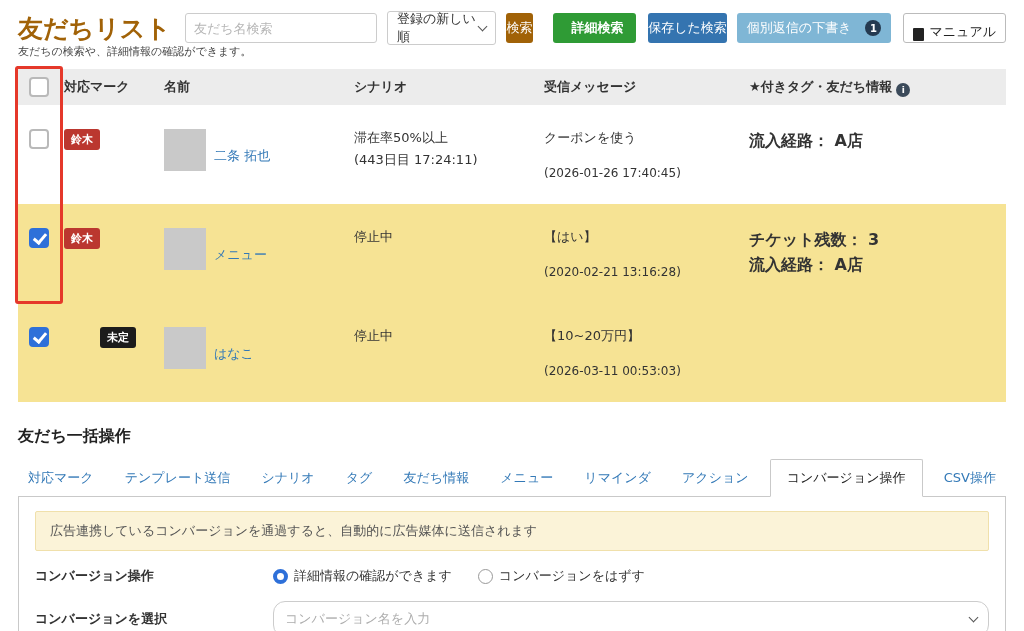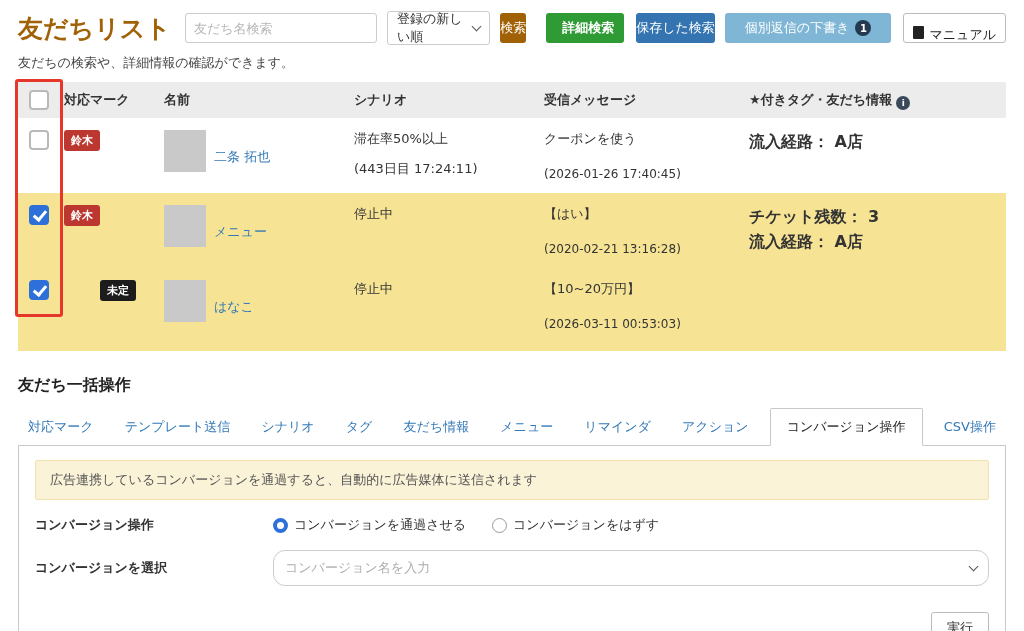--- a/index.html
+++ b/index.html
@@ -15,49 +15,49 @@
   .topbar { display:flex; align-items:center; gap:10px; height:32px; }
   .page-title { font-size:25px; font-weight:bold; color:#a16207; margin-right:4px; white-space:nowrap; }
   .search-input { width:192px; height:30px; border:1px solid #ccc; border-radius:3px; padding:0 8px; font-size:13px; color:#333; outline:none; }
   .search-input::placeholder { color:#b5b5b5; }
   .sort-select { width:170px; height:30px; border:1px solid #ccc; border-radius:3px; background:#fff; display:flex; align-items:center; justify-content:space-between; padding:16px 9px; color:#333; cursor:pointer; }
   .chev { width:7px; height:7px; border-right:1.6px solid #555; border-bottom:1.6px solid #555; transform:rotate(45deg); margin-top:-3px; flex:0 0 auto; }
   .btn { height:30px; border:none; border-radius:3px; font-size:13px; cursor:pointer; font-family:inherit; white-space:nowrap; }
   .btn-search { background:#a16207; color:#fff; width:44px; }
   .btn-detail { background:#2f9b35; color:#fff; width:136px; font-weight:bold; margin-left:10px;padding-left:6px; }
   .btn-saved { background:#3474b0; color:#fff; width:102px; margin-left:2px; }
-  .btn-draft { background:#7fb6d5; color:#fff; padding:0 20px; display:flex; align-items:center; gap:6px; }
+  .btn-draft { background:#7fb6d5; color:#fff; padding:0 10px; display:flex; align-items:center; gap:14px; }
   .badge-circle { width:16px; height:16px; border-radius:50%; background:#253a50; color:#fff; font-size:10px; display:inline-flex; align-items:center; justify-content:center; font-weight:bold; }
-  .btn-manual { background:#fff; border:1px solid #bbb; color:#222; padding:12px 9px; display:flex; align-items:flex-start; gap:5px; margin-left:2px; }
+  .btn-manual { background:#fff; border:1px solid #bbb; color:#222; padding:1px 9px; display:flex; align-items:flex-end; gap:5px; margin-left:2px; }
   .manual-icon { width:11px; height:13px; background:#222; border-radius:1px; display:inline-block; }
-  .subtitle { margin-top:10px; font-size:13px; color:#444; }
+  .subtitle { margin-top:0; font-size:11px; color:#444; }
 
   
   .table-wrap { position:relative; margin-top:10px; }
   table { width:100%; border-collapse:collapse; table-layout:fixed; }
   thead tr { background:#ececec; }
   th { text-align:left; font-size:13px; font-weight:bold; color:#333; padding:8px 6px; vertical-align:middle; }
-  td { vertical-align:top; padding:12px 6px; font-size:13px; }
+  td { vertical-align:top; padding:24px 6px; font-size:13px; }
   tr.hl { background:#f6e394; }
   tr.row-0 { height:75px; }
   tr.row-1 { height:66px; }
   tr.row-2 { height:83px; }
 
   .cb { width:20px; height:20px; border:2px solid #b9b9b9; border-radius:4px; background:#fff; margin-left:5px; cursor:pointer; }
   .cb.checked { background:#2e70d9; border-color:#2e70d9; position:relative; }
   .cb.checked::after { content:""; position:absolute; left:5px; top:1px; width:5px; height:10px; border:solid #fff; border-width:0 3px 3px 0; transform:rotate(40deg); }
 
   .mark { display:inline-block; padding:3px 7px; border-radius:3px; background:#bb372f; color:#fff; font-size:11px; font-weight:bold; }
   .mark.mark-dark { background:#1c1c1c;margin-left:36px; }
 
   .name-cell { display:flex; align-items:center; gap:8px; }
   .avatar { width:42px; height:42px; background:#c9c9c9; flex:0 0 42px; }
   .name-link { color:#3379b7; text-decoration:none; font-size:13px; margin-top:12px; cursor:pointer; }
 
-  .line2 { margin-top:12px; }
+  .line2 { margin-top:4px; }
   .msg-date { margin-top:19px; font-size:12px; }
   .info-line { font-size:16px; font-weight:bold; line-height:1.55; }
 
   .info-icon { width:14px; height:14px; border-radius:50%; background:#3b4a5a; color:#fff; font-size:9px; font-weight:bold; display:inline-flex; align-items:center; justify-content:center; vertical-align:-2px; margin-left:4px; font-style:normal; }
 
   .annotation { position:absolute; left:-3px; top:-3px; width:48px; height:238px; border:3px solid #e5382a; border-radius:3px; pointer-events:none; }
 
   
   .bulk { margin-top:24px; }
   .bulk-title { font-size:16px; font-weight:bold; color:#222; margin-bottom:12px; }
@@ -217,21 +217,21 @@
       <div class="tab active">コンバージョン操作</div>
       <div class="tab">CSV操作</div>
     </div>
     <div class="panel">
       <div class="notice">広告連携しているコンバージョンを通過すると、自動的に広告媒体に送信されます</div>
       <div class="form-row">
         <div class="form-label">コンバージョン操作</div>
         <div class="radio-group">
           <label class="radio-opt">
             <span class="radio on"></span>
-            <span>コンバージョンを通過させる</span>
+            <span>詳細情報の確認ができます</span>
           </label>
           <label class="radio-opt">
             <span class="radio"></span>
             <span>コンバージョンをはずす</span>
           </label>
         </div>
       </div>
       <div class="form-row">
         <div class="form-label">コンバージョンを選択</div>
         <div class="select-wide">

